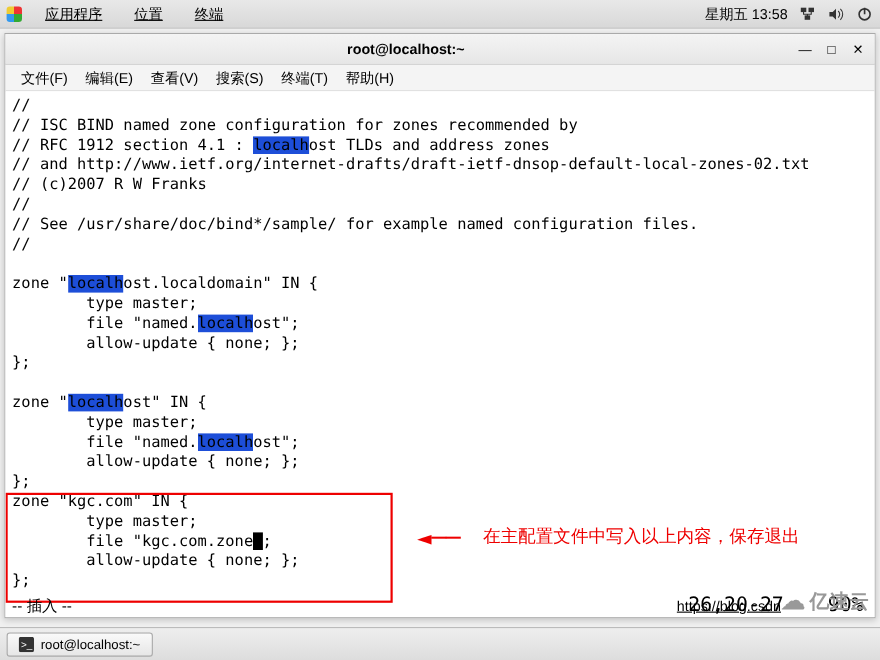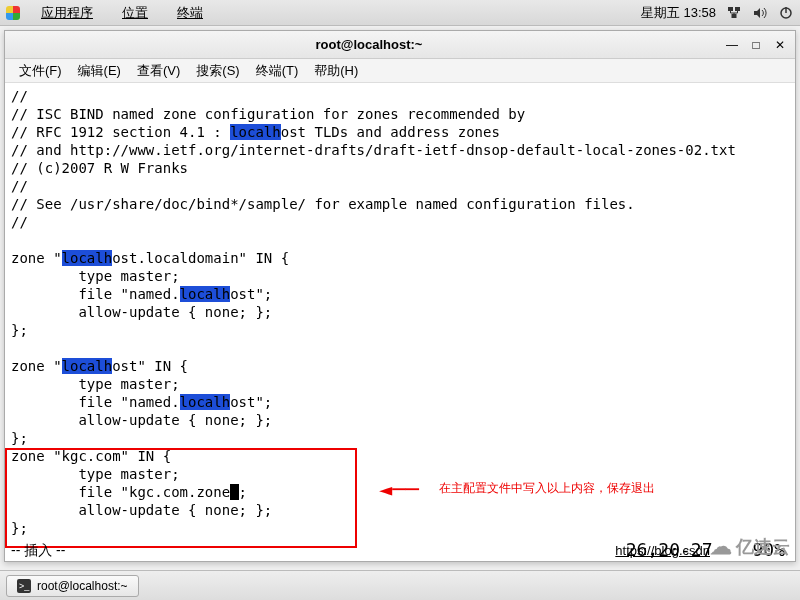--- a/index.html
+++ b/index.html
@@ -18,21 +18,21 @@
   .titlebar .win-btn { width: 14px; height: 14px; display: flex; align-items: center; justify-content: center; font-size: 12px; cursor: pointer; }
 
   .menubar { height: 24px; background: #f4f4f4; border-bottom: 1px solid #ddd; display: flex; align-items: flex-end; padding: 0 6px; }
   .menubar .menu { padding: 2px 8px; cursor: pointer; font-size: 13px; }
 
   .terminal { flex: 1; background: #fff; color: #000; font-family: "DejaVu Sans Mono", monospace; font-size: 14px; line-height: 18px; padding: 4px 6px; position: relative; white-space: pre; overflow: hidden; }
   .hl { background: #1d4ed8; }
   .cursor { background: #000; color: #000; }
   .red-box { position: absolute; border: 2px solid #e00; }
   .arrow { position: absolute; color: #e00; font-size: 22px; }
-  .annotation { position: absolute; color: #e00; font-size: 12px; line-height: 22px; max-width: 340px; }
+  .annotation { position: absolute; color: #e00; font-size: 16px; line-height: 22px; max-width: 340px; }
   .status-right { position: absolute; right: 10px; bottom: 2px; font-family: monospace; font-size: 18px; display: flex; gap: 40px; align-items: flex-end; }
   .status-left { position: absolute; left: 6px; bottom: 2px; font-family: Liberation Sans, sans-serif; font-size: 14px; }
 
   .taskbar { position: absolute; left: 0; right: 0; bottom: 0; height: 30px; background: linear-gradient(#eee,#ddd); border-top: 1px solid #bbb; display: flex; align-items: center; padding: 0 6px; gap: 6px; }
   .task-btn { background: linear-gradient(#fafafa,#e6e6e6); border: 1px solid #aaa; border-radius: 3px; padding: 3px 10px; display: flex; align-items: center; gap: 6px; font-size: 12px; }
 
   .watermark { position: absolute; right: 10px; bottom: 40px; font-size: 18px; color: #999; font-weight: bold; display: flex; align-items: center; gap: 4px; }
   .watermark .cloud { font-size: 22px; }
   .blog-wm { position:absolute; right: 90px; bottom: 42px; color:#000000; font-size:13px;text-decoration:underline; }
 

